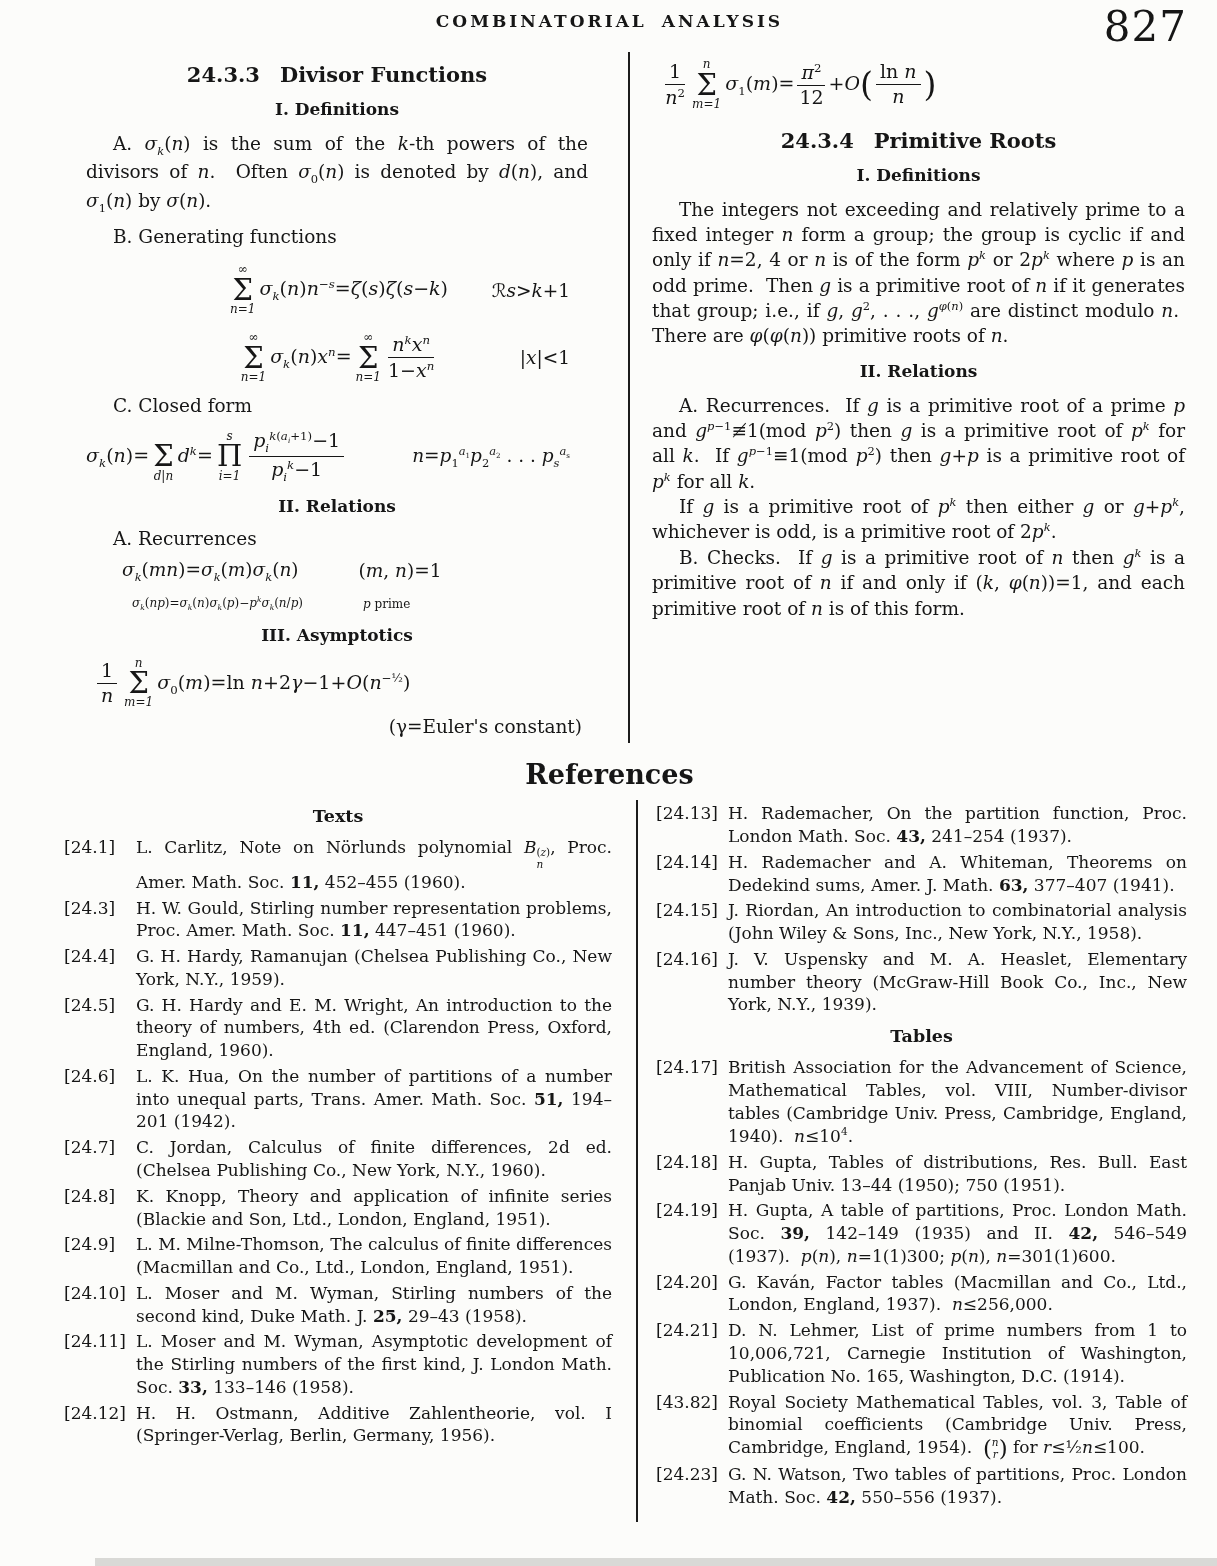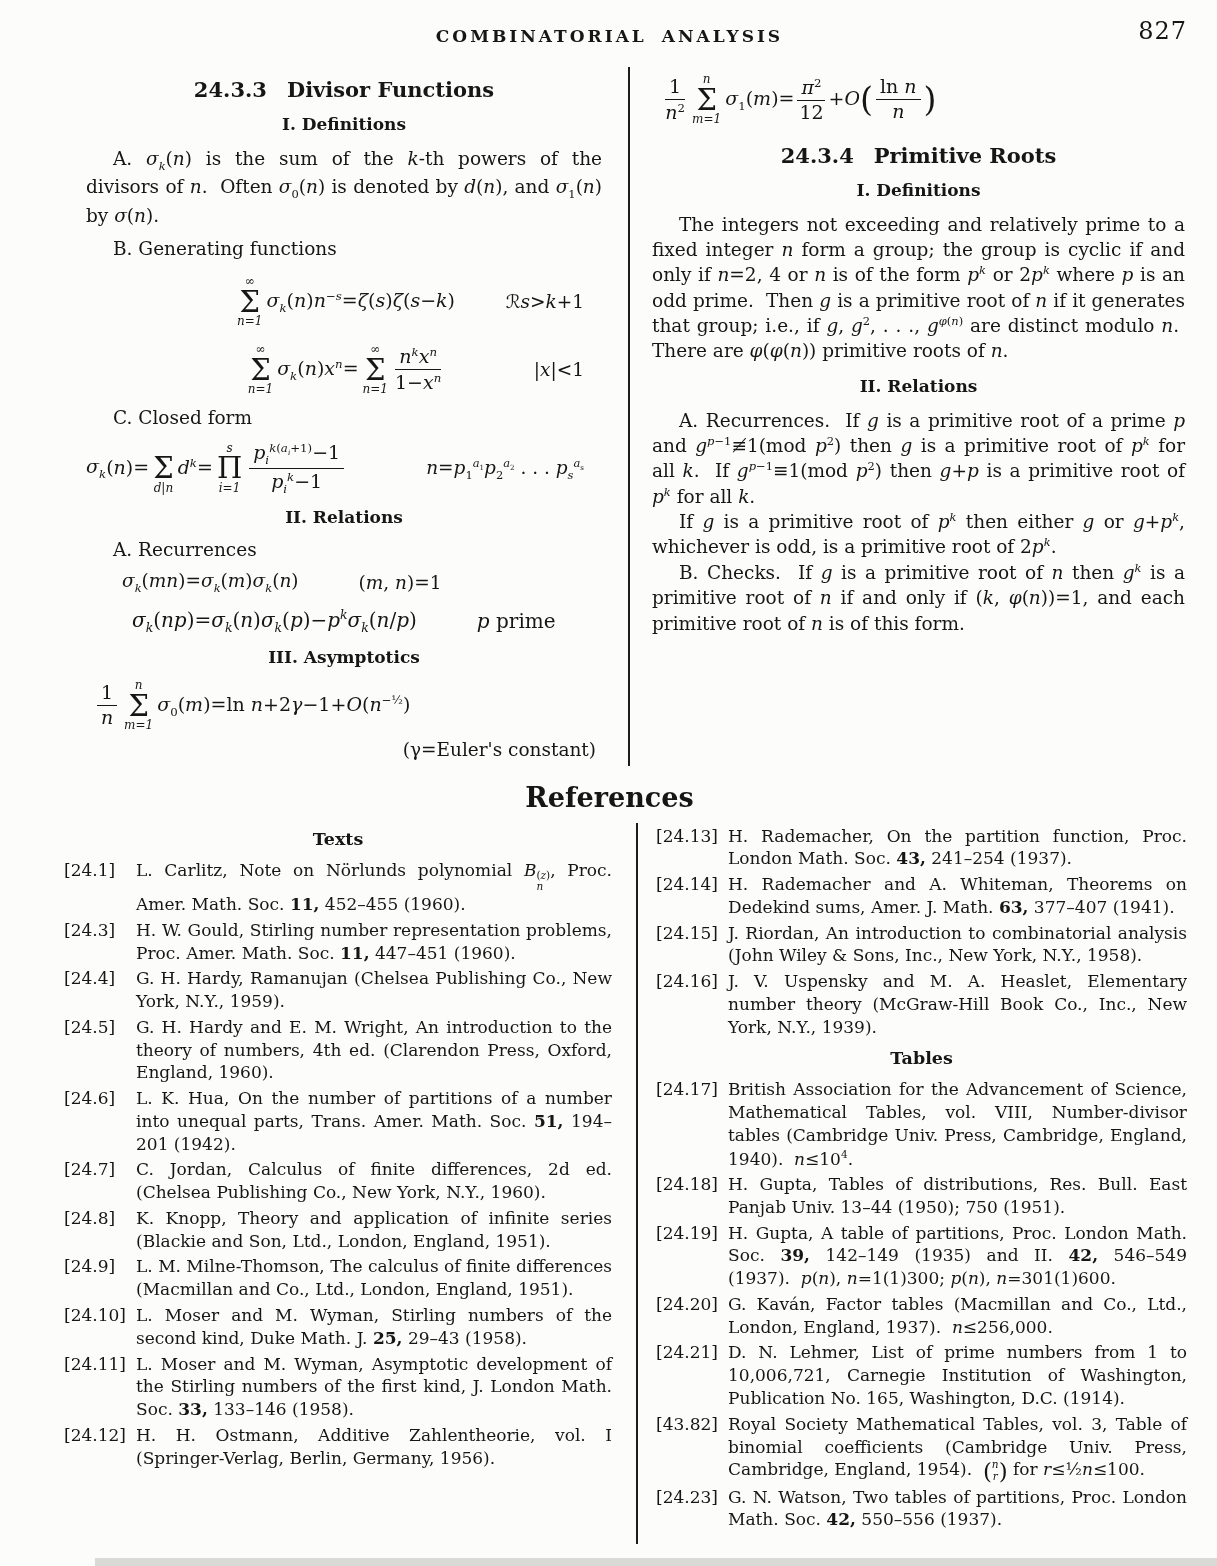--- a/index.html
+++ b/index.html
@@ -3,47 +3,47 @@
 <meta charset="utf-8">
 <style>
   html,body{margin:0;padding:0;}
   body{
     width:1217px;height:1566px;overflow:hidden;position:relative;
     background:#fcfcfa;color:#161616;
     font-family:"DejaVu Serif","DejaVu Sans","Liberation Serif",serif;
   }
   .page{padding:6px 28px 0 30px;position:relative;}
   
-  .topbar{position:relative;height:38px;margin-top:15px;}
+  .topbar{position:relative;height:38px;}
   .running-head{
     text-align:center;font-size:17px;font-weight:bold;letter-spacing:3px;
     padding-top:5px;word-spacing:6px;
   }
-  .pagenum{position:absolute;right:2px;top:-4px;font-size:24px;letter-spacing:1px;}
+  .pagenum{position:absolute;right:2px;top:-4px;font-size:42px;letter-spacing:1px;}
   
   .cols-top{display:flex;margin-top:8px;}
-  .col-a{flex:0 0 600px;box-sizing:border-box;padding:0 26px 6px 56px;border-right:2px solid #1c1c1c;}
+  .col-a{flex:0 0 600px;box-sizing:border-box;padding:0 40px 6px 56px;border-right:2px solid #1c1c1c;}
   .col-b{flex:1;box-sizing:border-box;padding:0 4px 6px 22px;}
   h3.sec-head{font-size:21px;font-weight:bold;text-align:center;margin:10px 0 12px;}
   h3.sec-head .sec-num{margin-right:20px;}
   h4.sub-head{font-size:17px;font-weight:bold;text-align:center;margin:12px 0 12px;}
   p.body{font-size:18.5px;line-height:1.37;text-align:justify;margin:0;}
   p.first-indent{text-indent:27px;}
   .lead-line{font-size:18.5px;margin:10px 0 4px;text-indent:27px;}
   
   .frow{position:relative;display:flex;align-items:center;justify-content:center;
         font-size:19px;}
   .frow.left{justify-content:flex-start;}
   .frow .side{position:absolute;right:18px;font-size:18.5px;}
   .mid-side{margin-left:60px;}
   .f-m1{margin:16px 0 6px;}
   .f-m2{margin:14px 0 6px;}
   .f-m3{margin:14px 0 10px;}
   .f-rec{margin:10px 0 4px;padding-left:36px;font-size:18.5px;}
-  .f-rec2{margin:12px 0 4px;padding-left:46px;font-size:20px;}
+  .f-rec2{margin:12px 0 4px;padding-left:46px;font-size:12px;}
   .f-asym{margin:8px 0 0;padding-left:8px;}
   .euler-note{font-size:18.5px;text-align:right;padding-right:6px;margin-top:6px;}
   .lead-f{margin:6px 0 16px;padding-left:10px;}
   
   i{font-style:italic;}
   sup,sub{font-size:0.62em;}
   .frac{display:inline-flex;flex-direction:column;text-align:center;vertical-align:middle;margin:0 3px;}
   .frac .fn{display:block;padding:0 4px 2px;border-bottom:1.6px solid #161616;line-height:1.05;}
   .frac .fd{display:block;padding-top:2px;line-height:1.05;}
   .bigop{display:inline-flex;flex-direction:column;align-items:center;vertical-align:middle;margin:0 4px;}

